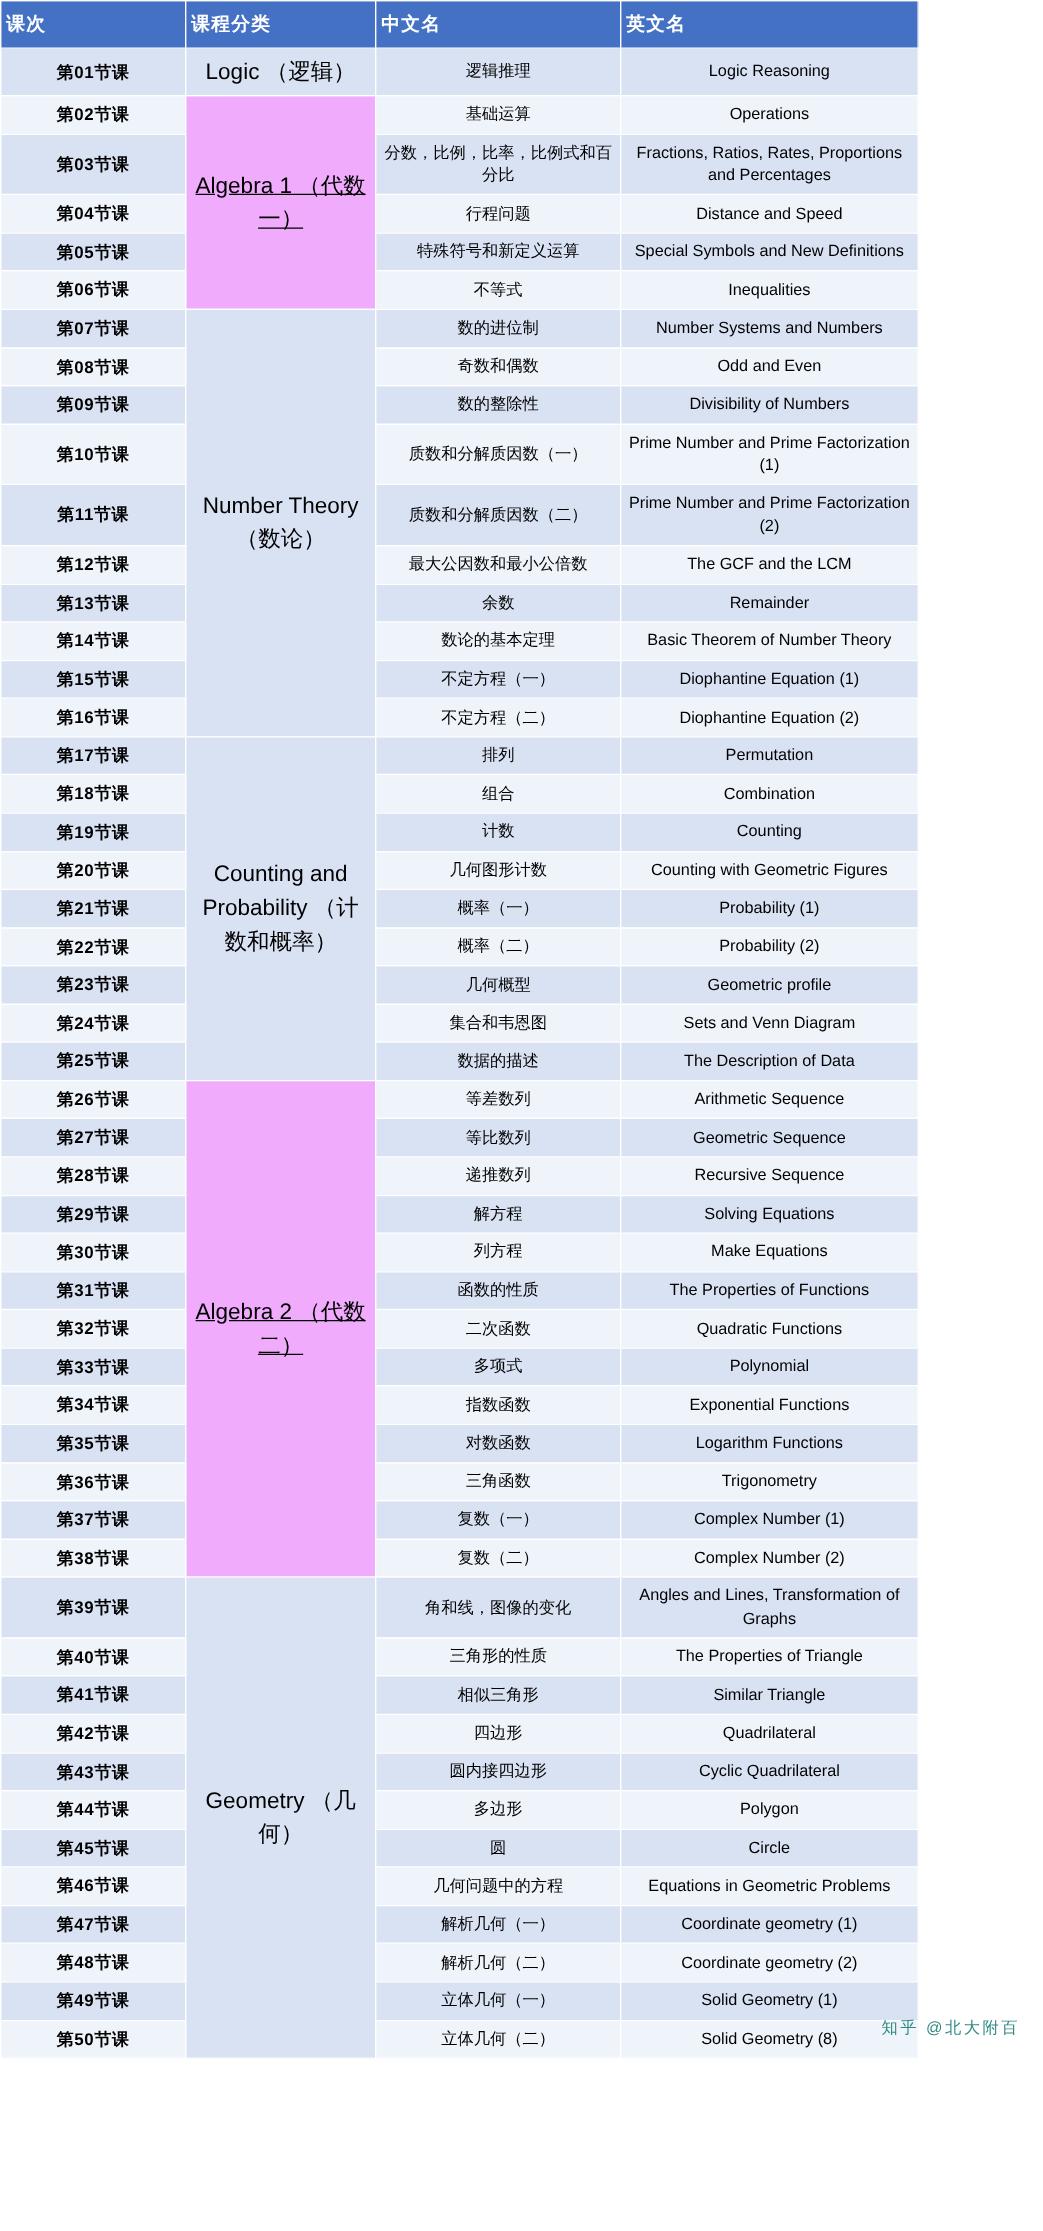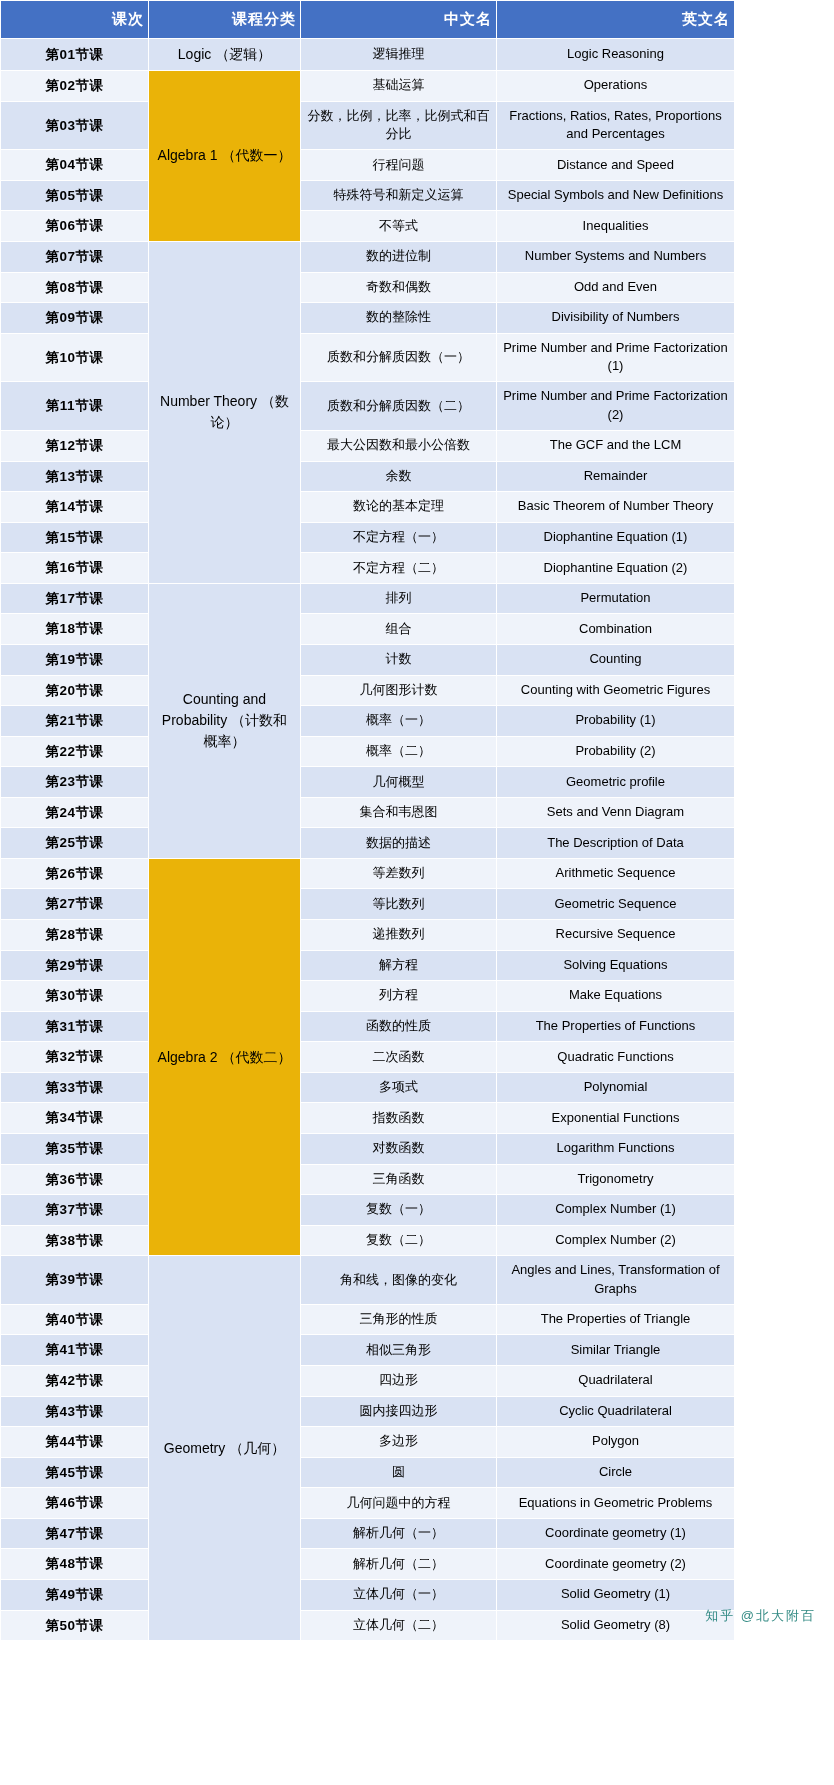--- a/index.html
+++ b/index.html
@@ -22,47 +22,47 @@
   #course-table col.c-cn { width: 196px; }
   #course-table col.c-en { width: 238px; }
 
   #course-table thead th {
     background: #4471c4;
     color: #ffffff;
     font-size: 15px;
     font-weight: bold;
     padding: 9px 4px;
     border: 1px solid #ffffff;
-    text-align: right;
+    text-align: left;
     letter-spacing: 1px;
   }
   #course-table td {
     border: 1px solid #ffffff;
     text-align: center;
     vertical-align: middle;
     font-size: 13px;
     color: #000000;
     padding: 5px 6px;
     line-height: 1.45;
   }
   #course-table td.lesson {
     font-weight: bold;
     font-size: 13.5px;
     letter-spacing: 0.5px;
     text-align: center;
   }
   #course-table td.cat {
-    font-size: 14px;
+    font-size: 18px;
     line-height: 1.5;
   }
   tr.band-a td { background: #d9e2f3; }
   tr.band-b td { background: #eff3fa; }
 
   td.cat.band-a { background: #d9e2f3; }
-  td.cat.band-b { background: #eab308; }
+  td.cat.band-b { background: #f0abfc; text-decoration: underline; }
 
   .watermark {
     position: absolute;
     right: 18px;
     bottom: 16px;
     font-size: 13px;
     color: #0f766e;
     letter-spacing: 2px;
     pointer-events: none;
     opacity: 0.85;

